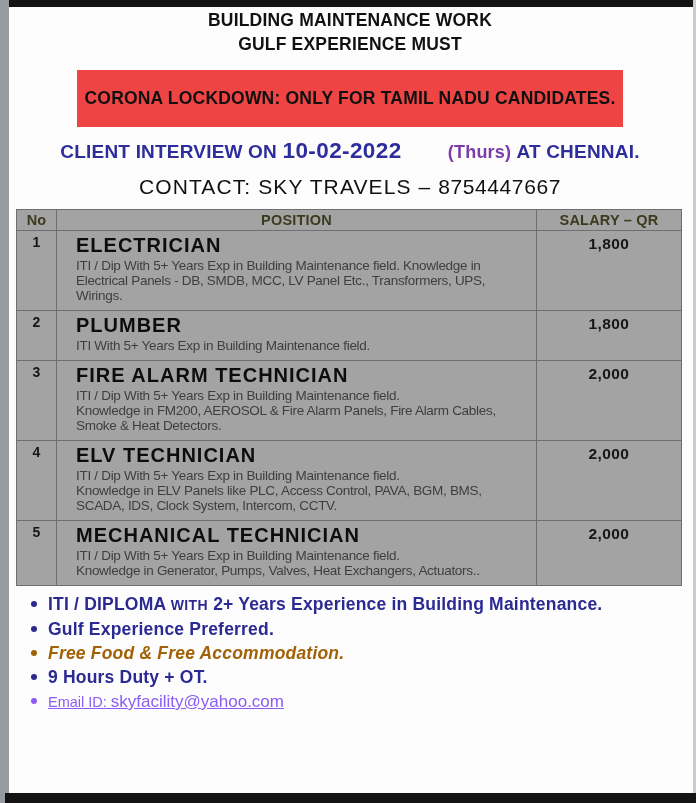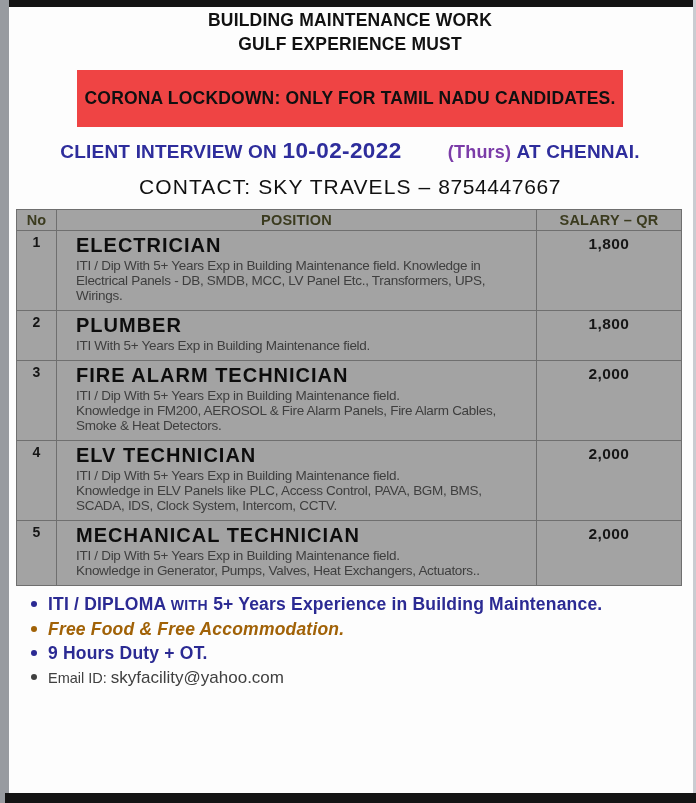--- a/index.html
+++ b/index.html
@@ -166,20 +166,21 @@
       <div class="pos-title">MECHANICAL TECHNICIAN</div>
       <div class="pos-desc">ITI / Dip With 5+ Years Exp in Building Maintenance field.
 Knowledge in Generator, Pumps, Valves, Heat Exchangers, Actuators..</div>
     </td>
     <td class="salary">2,000</td>
   </tr>
         </tbody>
     </table>
 
     <ul class="reqs">
-        <li style="color: rgb(43, 42, 147);"><span>ITI / DIPLOMA </span><span class="part-small">WITH</span><span> 5+ Years Experience in Building Maintenance.</span></li>
+        <li style="color: rgb(43, 42, 147);"><span>ITI / DIPLOMA </span><span class="part-small">WITH</span><span> 2+ Years Experience in Building Maintenance.</span></li>
+        <li style="color: rgb(43, 42, 147);"><span>Gulf Experience Preferred.</span></li>
         <li style="color: #a16207; font-style: italic;"><span>Free Food &amp; Free Accommodation.</span></li>
         <li style="color: rgb(43, 42, 147);"><span>9 Hours Duty + OT.</span></li>
-        <li style="color: #404040; font-weight: normal;"><span class="part-email-label">Email ID: </span><span class="part-email-value">skyfacility@yahoo.com</span></li>
+        <li style="color: #8b5cf6; font-weight: normal; text-decoration: underline;"><span class="part-email-label">Email ID: </span><span class="part-email-value">skyfacility@yahoo.com</span></li>
       </ul>
 
   </div>
 </div>
 
 </body></html>

